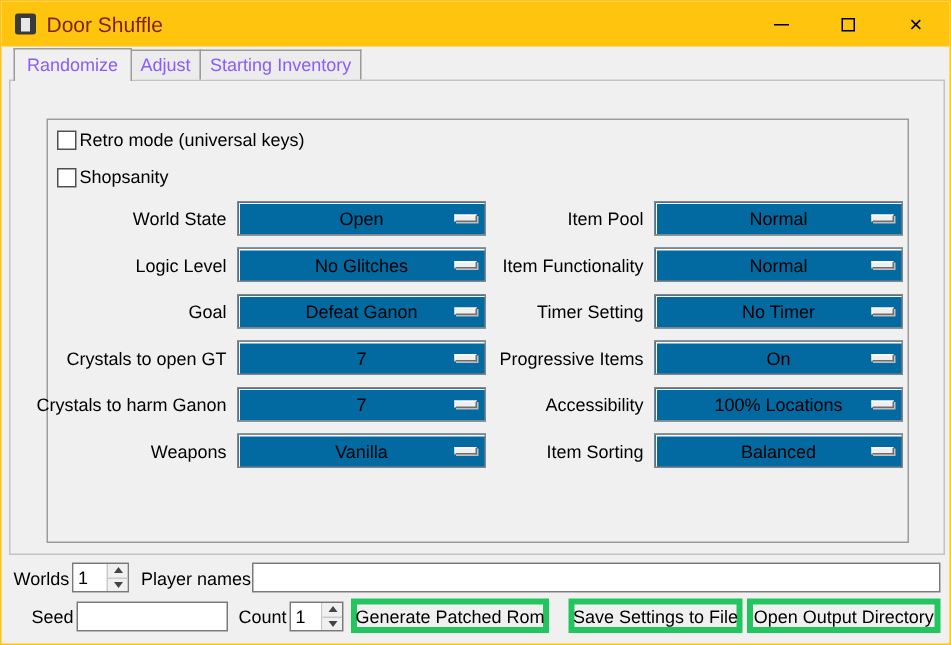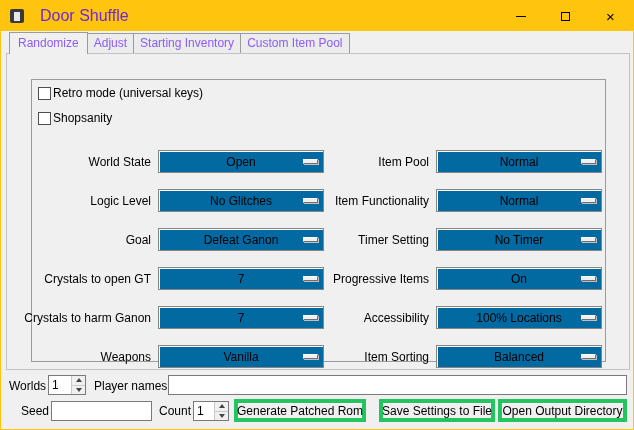--- a/index.html
+++ b/index.html
@@ -3,21 +3,21 @@
 <meta charset="utf-8">
 <style>
   html,body{margin:0;padding:0;background:#ffffff;}
   body{font-family:"Liberation Sans",sans-serif;-webkit-font-smoothing:antialiased;}
   .window{position:relative;width:634px;height:430px;background:#f0f0f0;border:1px solid #ffc40d;box-sizing:border-box;overflow:hidden;}
 
   
   .titlebar{position:absolute;left:0;top:0;right:0;height:30px;background:#ffc40d;display:flex;align-items:center;z-index:10;}
   .app-icon{width:14px;height:14px;margin-left:9px;background:#3a3a3a;border-radius:2px;position:relative;flex:0 0 auto;}
   .app-icon::after{content:"";position:absolute;left:4px;top:3px;width:6px;height:9px;background:#e8e8e8;}
-  .title{font-size:16px;color:#6d28d9;margin-left:16px;}
+  .title{font-size:14px;color:#7f1d1d;margin-left:7px;}
   .win-buttons{position:absolute;right:0;top:0;height:30px;display:flex;}
   .win-btn{width:45px;height:30px;display:flex;align-items:center;justify-content:center;cursor:default;}
   .min-glyph{width:10px;height:1px;background:#000;display:block;}
   .max-glyph{width:9px;height:9px;border:1px solid #000;display:block;box-sizing:border-box;}
   .close-glyph{font-size:15px;line-height:1;color:#000;}
 
   
   .tabbar{position:absolute;display:flex;align-items:flex-end;z-index:5;}
   .outer-tabs{left:8px;top:31px;}
   .inner-tabs{left:30px;top:57px;}
@@ -31,21 +31,21 @@
   .inner-pane{left:30px;top:78px;width:575px;height:283px;border:1px solid #9b9b9b;z-index:2;}
 
   
   .check-row{position:absolute;display:flex;align-items:center;gap:2px;z-index:4;font-size:12px;}
   .checkbox{width:13px;height:13px;background:#fff;border:1px solid #4f4f4f;box-sizing:border-box;flex:0 0 auto;}
 
   
   .col{position:absolute;z-index:4;}
   .left-col{left:21px;top:133px;}
   .right-col{left:303px;top:133px;}
-  .frow{display:flex;align-items:center;height:23px;margin-bottom:8px;font-size:12px;margin-top:16px;}
+  .frow{display:flex;align-items:center;height:23px;margin-bottom:8px;font-size:12px;}
   .flabel{text-align:right;margin-right:7px;white-space:nowrap;}
   .left-col .flabel{width:129px;}
   .right-col .flabel{width:125px;}
   .dropdown{width:166px;height:23px;box-sizing:border-box;background:#0369a1;border:1px solid #858585;position:relative;display:flex;align-items:center;box-shadow:inset 1px 1px 0 #fbfbfb;cursor:default;}
   .dd-value{flex:1;text-align:center;font-size:12px;}
   .dd-indicator{position:absolute;right:5px;top:8px;width:15px;height:5px;background:#f0f0f0;border-top:1px solid #fdfdfd;border-left:1px solid #fdfdfd;border-right:1px solid #6e6e6e;border-bottom:1px solid #6e6e6e;box-shadow:1px 1px 0 #bfbfbf;box-sizing:border-box;}
 
   
   .blabel{position:absolute;font-size:12px;z-index:4;white-space:nowrap;}
   .entry{position:absolute;background:#fff;border:1px solid #7a7a7a;box-sizing:border-box;font-size:12px;padding:0 3px;z-index:4;font-family:inherit;}
@@ -81,21 +81,20 @@
   </div>
 
   <div class="pane outer-pane"></div>
 
   <div class="pane inner-pane"></div>
 
   <div class="tabbar outer-tabs">
     <div class="tab selected">Randomize</div>
     <div class="tab">Adjust</div>
     <div class="tab">Starting Inventory</div>
-    <div class="tab">Custom Item Pool</div>
   </div>
 
 
   <div class="check-row" style="left:37px;top:85px;">
     <span class="checkbox"></span>
     <span>Retro mode (universal keys)</span>
   </div>
   <div class="check-row" style="left:37px;top:110px;">
     <span class="checkbox"></span>
     <span>Shopsanity</span>

